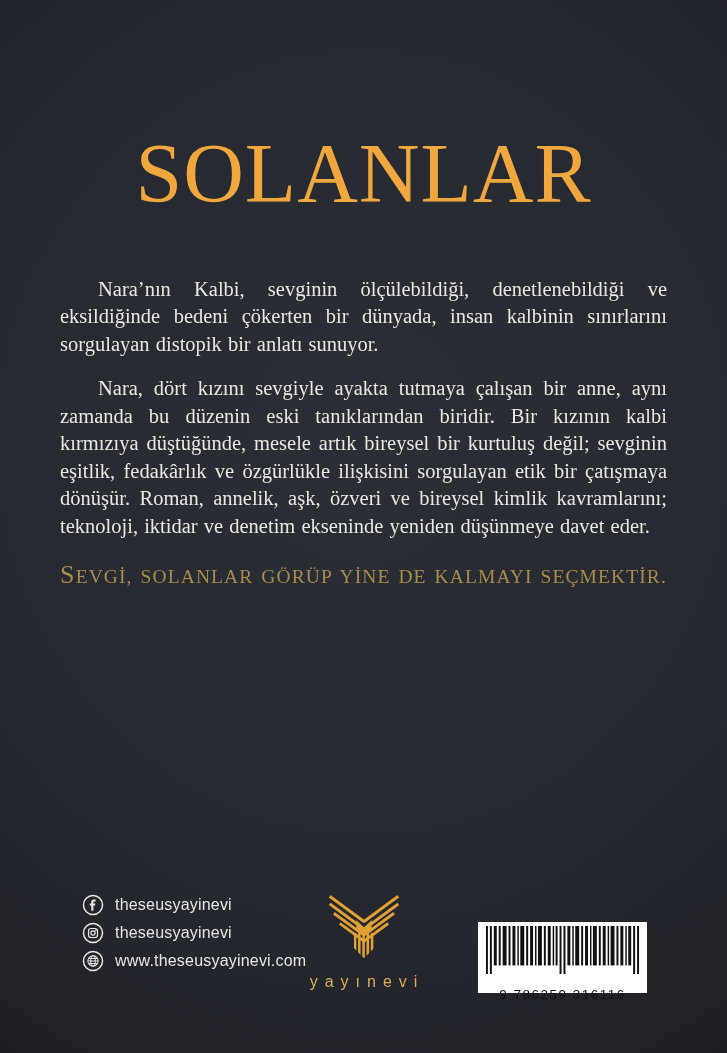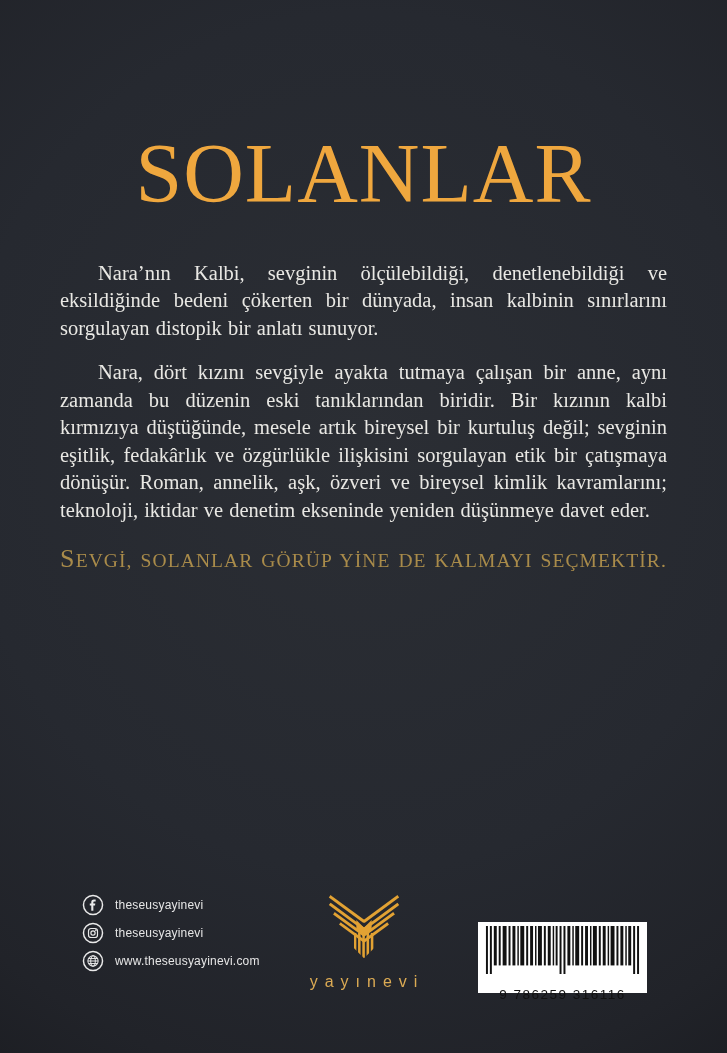--- a/index.html
+++ b/index.html
@@ -11,38 +11,38 @@
   
   .book-title{
     margin:132px 0 0;text-align:center;font-weight:normal;
     font-size:84px;line-height:1;letter-spacing:1px;color:#EFA73E;
   }
   .book-subtitle{
     margin:6px 0 0;text-align:center;font-weight:normal;
     font-size:50px;line-height:1;letter-spacing:1px;color:#EFA73E;
   }
   
-  .synopsis{margin:44px 60px 0;}
+  .synopsis{margin:60px 60px 0;}
   .synopsis p{
     margin:0 0 17px;font-size:20.5px;line-height:1.34;
     text-align:justify;text-indent:38px;color:#E9E8E4;word-spacing:1px;
   }
   
   .tagline{
     margin:20px 20px 0;text-align:center;color:#A98B4A;
     font-size:19.5px;letter-spacing:1.1px;word-spacing:2px;
   }
   .tagline::first-letter{font-size:26px;}
   
   .footer{position:absolute;left:0;right:0;top:880px;height:173px;}
   .social{position:absolute;left:82px;top:14px;list-style:none;margin:0;padding:0;}
   .social li{display:flex;align-items:center;height:22px;margin-bottom:6px;}
   .social .ic{width:22px;height:22px;margin-right:11px;flex:0 0 auto;display:block;}
   .handle{
-    font-family:"Liberation Sans",sans-serif;font-size:12px;color:#E6E6E6;
+    font-family:"Liberation Sans",sans-serif;font-size:16px;color:#E6E6E6;
     letter-spacing:.2px;white-space:nowrap;
   }
   .publisher{position:absolute;left:0;right:0;top:12px;text-align:center;pointer-events:none;}
   .publisher .mark{display:block;margin:0 auto;}
   .pub-name{
     font-family:"Liberation Sans",sans-serif;font-weight:bold;font-size:25px;
     letter-spacing:4px;color:#E8A63C;margin-top:4px;padding-left:4px;
   }
   .pub-type{
     font-family:"Liberation Sans",sans-serif;font-size:16px;

